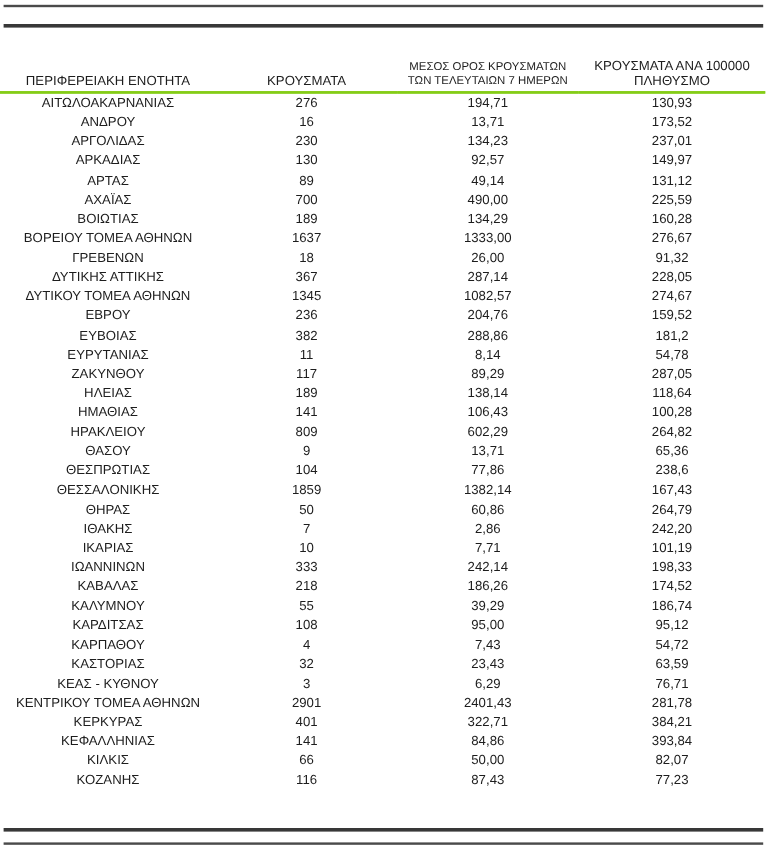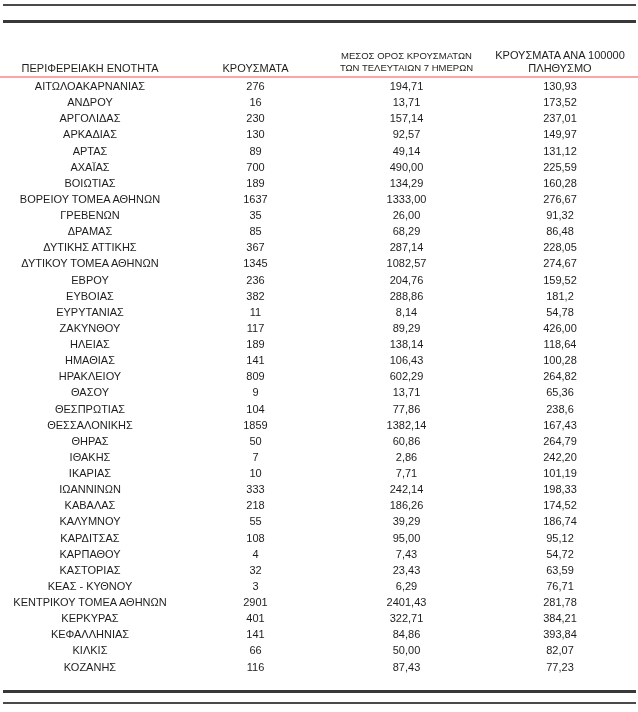--- a/index.html
+++ b/index.html
@@ -29,21 +29,21 @@
     table-layout: fixed;
   }
   thead th {
     height: 32px;
     padding: 0 0 2px 0;
     vertical-align: bottom;
     text-align: center;
     font-weight: normal;
     font-size: 11px;
     line-height: 12.5px;
-    border-bottom: 2px solid #fca5a5;
+    border-bottom: 2px solid #84cc16;
     color: #1d1d1d;
     white-space: nowrap;
   }
   thead th .hl { display: block; }
   thead th.th-avg { font-size: 9.5px; line-height: 12px; }
   tbody td {
     height: 16.13px;
     padding: 0;
     text-align: center;
     vertical-align: middle;
@@ -94,21 +94,21 @@
         </tr>
         <tr>
           <td>ΑΝΔΡΟΥ</td>
           <td>16</td>
           <td>13,71</td>
           <td>173,52</td>
         </tr>
         <tr>
           <td>ΑΡΓΟΛΙΔΑΣ</td>
           <td>230</td>
-          <td>157,14</td>
+          <td>134,23</td>
           <td>237,01</td>
         </tr>
         <tr>
           <td>ΑΡΚΑΔΙΑΣ</td>
           <td>130</td>
           <td>92,57</td>
           <td>149,97</td>
         </tr>
         <tr>
           <td>ΑΡΤΑΣ</td>
@@ -129,29 +129,23 @@
           <td>160,28</td>
         </tr>
         <tr>
           <td>ΒΟΡΕΙΟΥ ΤΟΜΕΑ ΑΘΗΝΩΝ</td>
           <td>1637</td>
           <td>1333,00</td>
           <td>276,67</td>
         </tr>
         <tr>
           <td>ΓΡΕΒΕΝΩΝ</td>
-          <td>35</td>
+          <td>18</td>
           <td>26,00</td>
           <td>91,32</td>
-        </tr>
-        <tr>
-          <td>ΔΡΑΜΑΣ</td>
-          <td>85</td>
-          <td>68,29</td>
-          <td>86,48</td>
         </tr>
         <tr>
           <td>ΔΥΤΙΚΗΣ ΑΤΤΙΚΗΣ</td>
           <td>367</td>
           <td>287,14</td>
           <td>228,05</td>
         </tr>
         <tr>
           <td>ΔΥΤΙΚΟΥ ΤΟΜΕΑ ΑΘΗΝΩΝ</td>
           <td>1345</td>
@@ -173,21 +167,21 @@
         <tr>
           <td>ΕΥΡΥΤΑΝΙΑΣ</td>
           <td>11</td>
           <td>8,14</td>
           <td>54,78</td>
         </tr>
         <tr>
           <td>ΖΑΚΥΝΘΟΥ</td>
           <td>117</td>
           <td>89,29</td>
-          <td>426,00</td>
+          <td>287,05</td>
         </tr>
         <tr>
           <td>ΗΛΕΙΑΣ</td>
           <td>189</td>
           <td>138,14</td>
           <td>118,64</td>
         </tr>
         <tr>
           <td>ΗΜΑΘΙΑΣ</td>
           <td>141</td>

